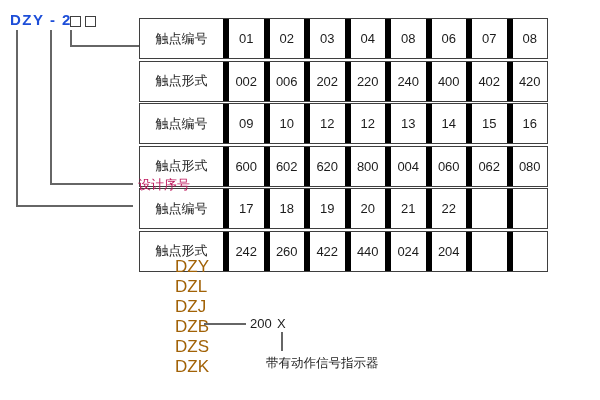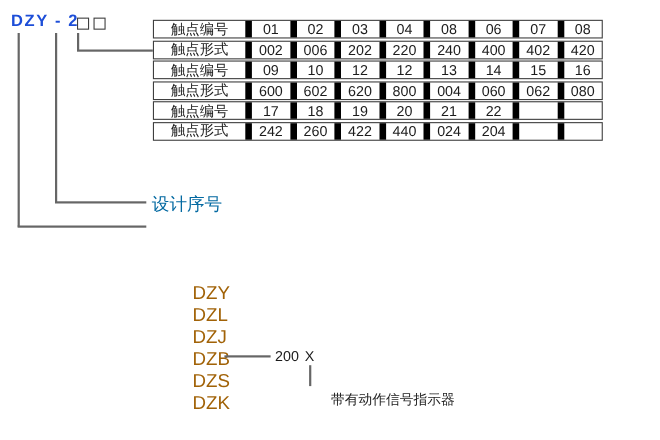--- a/index.html
+++ b/index.html
@@ -17,41 +17,41 @@
     color:#1d4ed8;white-space:pre;
   }
   .digit-box{
     position:absolute;top:16px;width:9px;height:9px;
     border:1.5px solid #3f3f3f;background:#fff;
   }
   .cline{position:absolute;background:#666;}
   .v{width:1.5px;}
   .h{height:1.5px;}
   .callout-label{
-    position:absolute;font-size:16px;color:#0369a1;white-space:nowrap;
+    position:absolute;font-size:13px;color:#be185d;white-space:nowrap;
   }
   .spec-table{
     position:absolute;left:139px;top:18px;width:409px;
   }
   .trow{
-    display:flex;box-sizing:border-box;width:409px;height:17px;
+    display:flex;box-sizing:border-box;width:409px;height:41px;
     border:1px solid #3f3f3f;margin-bottom:1.5px;background:#fff;
   }
   .tcell{
     box-sizing:border-box;display:flex;align-items:center;justify-content:center;
     font-size:13px;color:#1c1c1c;height:100%;
   }
   .tcell.label{width:83px;flex:none;}
   .tcell.val{flex:1 1 0;border-left:6px solid #000000;}
   .series-item{
     position:absolute;left:175px;font-size:17px;color:#a16207;white-space:nowrap;
   }
   .dzb-num{position:absolute;left:250px;top:316px;font-size:13px;}
   .dzb-x{position:absolute;left:277px;top:316px;font-size:13px;}
-  .note{position:absolute;left:266px;top:355px;font-size:12.5px;white-space:nowrap;margin-left:35px;}
+  .note{position:absolute;left:266px;top:355px;font-size:12.5px;white-space:nowrap;}
 </style>
 </head>
 <body>
 
 <div class="canvas">
 
   <div class="model-code">DZY - 2</div>
   <span class="digit-box" style="left:70px"></span>
   <span class="digit-box" style="left:85px"></span>
 

